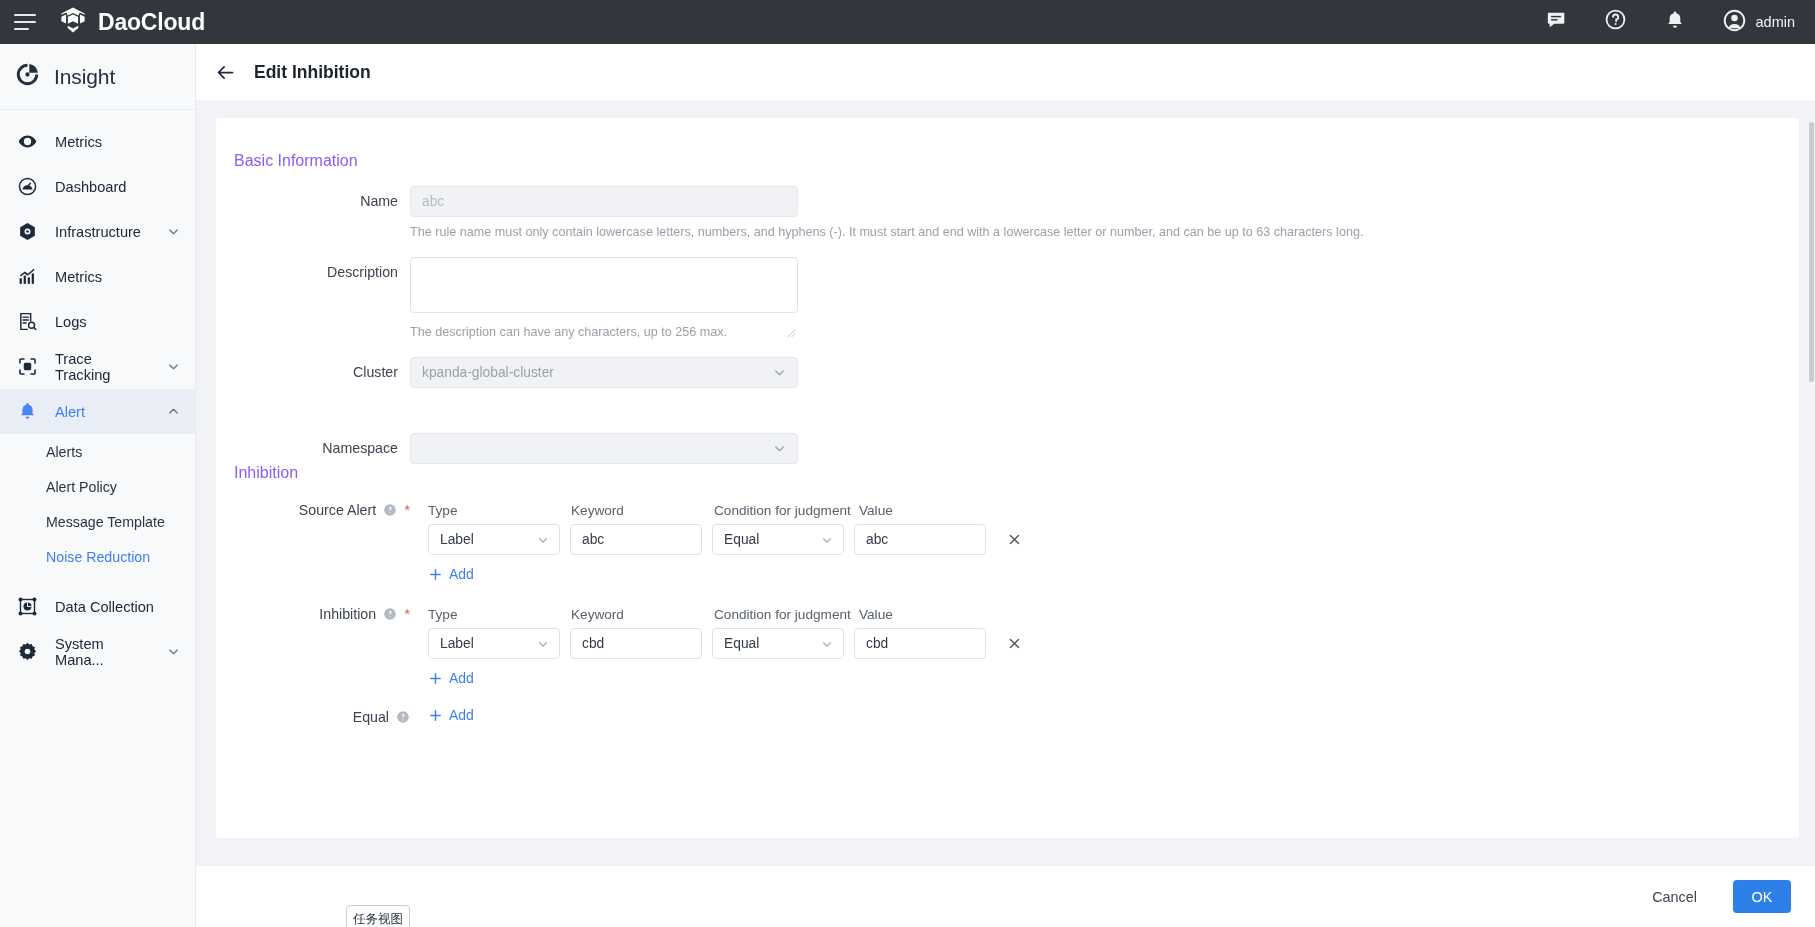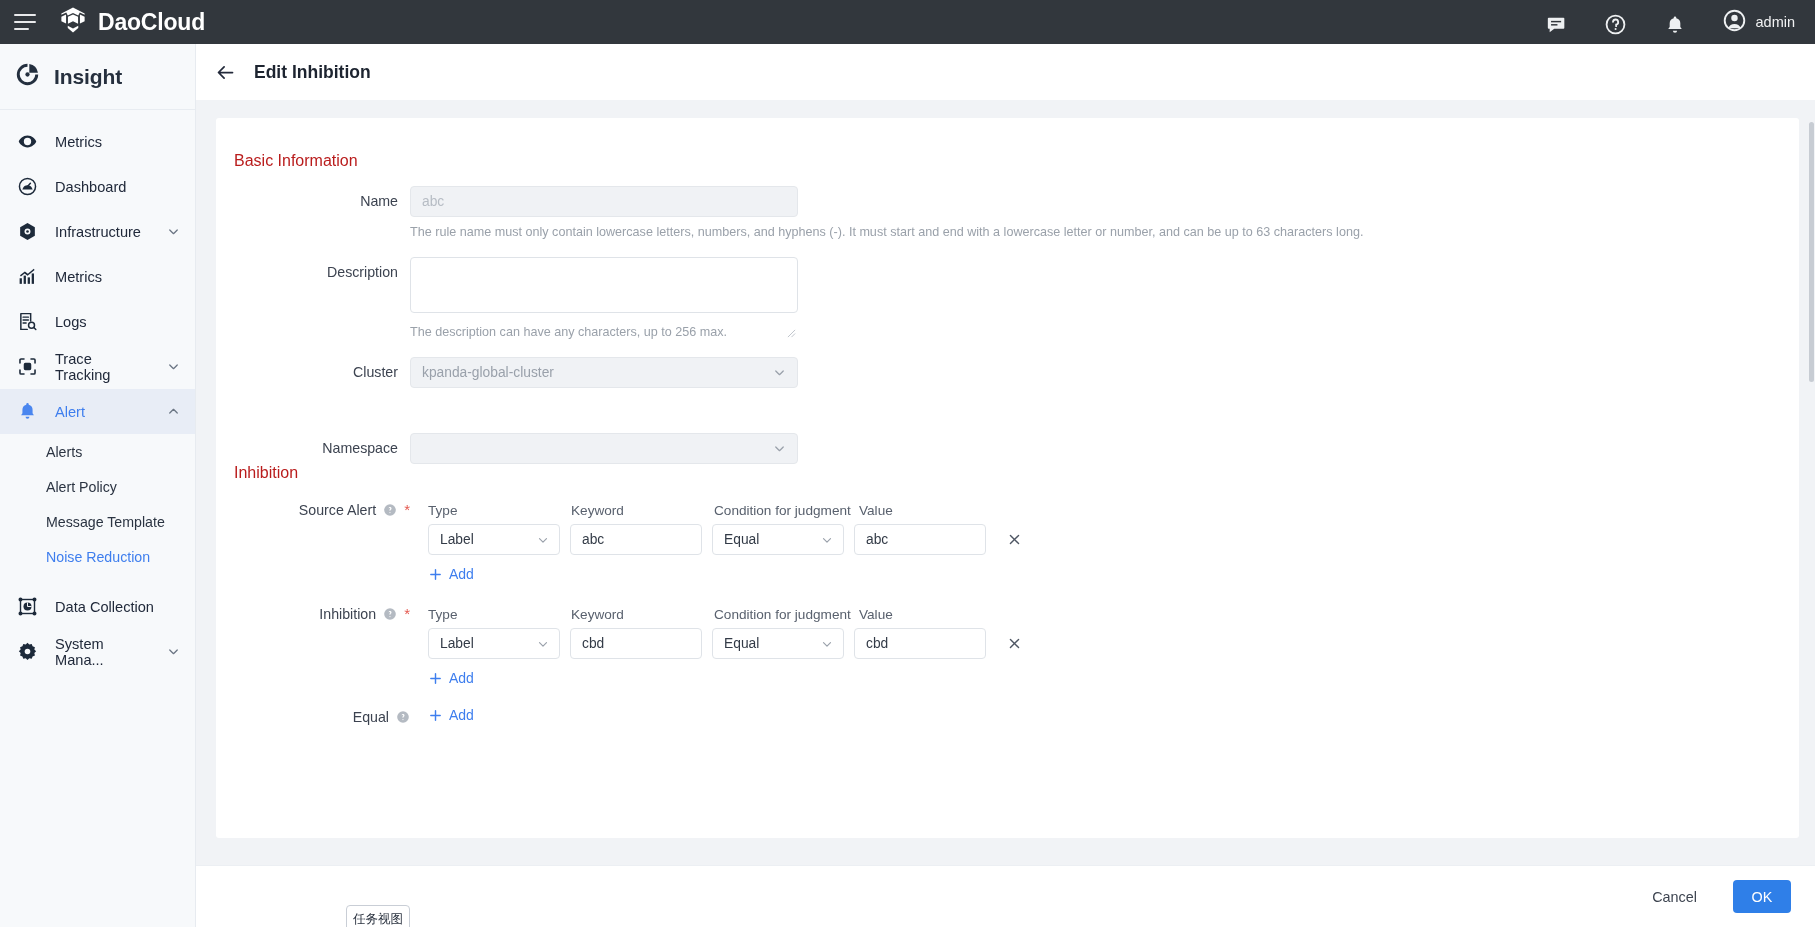--- a/index.html
+++ b/index.html
@@ -20,36 +20,36 @@
   .hamburger { width: 22px; height: 16px; margin-left: 14px; margin-right: 22px;
     display: flex; flex-direction: column; justify-content: space-between; cursor: pointer; }
   .hamburger span { display: block; height: 2px; background: #e9eaec; border-radius: 1px; }
   .hamburger span:nth-child(1) { width: 22px; }
   .hamburger span:nth-child(2) { width: 22px; }
   .hamburger span:nth-child(3) { width: 15px; }
 
   .brand { display: flex; align-items: center; gap: 10px; }
   .brand-name { font-size: 23px; font-weight: bold; letter-spacing: -0.2px; color: #fff; }
 
-  .top-right { margin-left: auto; display: flex; align-items: flex-end; gap: 35px; margin-right: 20px; }
+  .top-right { margin-left: auto; display: flex; align-items: flex-start; gap: 35px; margin-right: 20px; }
   .top-icon { width: 24px; height: 24px; display: flex; align-items: center; justify-content: center; cursor: pointer; }
   .user-box { display: flex; align-items: center; gap: 9px; cursor: pointer; }
   .user-name { font-size: 14.5px; color: #f1f2f3; }
 
   
   .sidebar {
     position: absolute; top: 44px; left: 0; width: 196px; height: 883px;
     background: #f7f9fb; border-right: 1px solid #e7ebf0; z-index: 20;
     overflow: hidden;
   }
   .product {
     height: 66px; display: flex; align-items: center; gap: 13px;
     padding-left: 14px; border-bottom: 1px solid #e8ecf1;
   }
-  .product-name { font-size: 21px; color: #26303e; font-weight: 700; letter-spacing: -0.1px; }
+  .product-name { font-size: 21px; color: #26303e; font-weight: 400; letter-spacing: -0.1px; }
 
   .nav { padding-top: 9px; }
   .nav-item {
     height: 45px; display: flex; align-items: center; gap: 16px;
     padding-left: 16px; cursor: pointer; position: relative;
   }
   .nav-item .ico { width: 23px; height: 23px; display: flex; align-items: center; justify-content: center; flex: 0 0 23px; }
   .nav-label { font-size: 14.6px; color: #20293a; }
   .nav-item.active { background: #e8edf6; }
   .nav-item.active .nav-label { color: #3e7eee; }
@@ -80,21 +80,21 @@
     background: #ffffff; border-radius: 3px;
   }
   .scroll-track {
     position: absolute; top: 18px; right: 0px; width: 7px; height: 720px; background: #f1f3f6;
   }
   .scroll-thumb {
     position: absolute; top: 4px; left: 1px; width: 5px; height: 260px;
     background: #c7ccd3; border-radius: 3px;
   }
 
-  .section-title { font-size: 16px; color: #b91c1c; }
+  .section-title { font-size: 16px; color: #8b5cf6; }
   #sec-basic { position: absolute; left: 18px; top: 34px; }
   #sec-inhib { position: absolute; left: 18px; top: 346px; }
 
   
   .frow { position: absolute; display: flex; align-items: flex-start; }
   .flabel {
     width: 176px; text-align: right; padding-right: 12px; font-size: 14.2px; color: #3c4350;
     line-height: 31px;
   }
   .fctrl { position: relative; }

